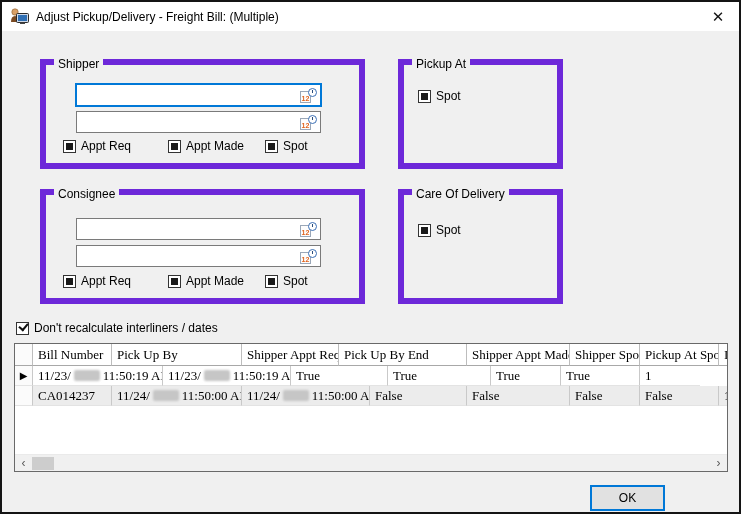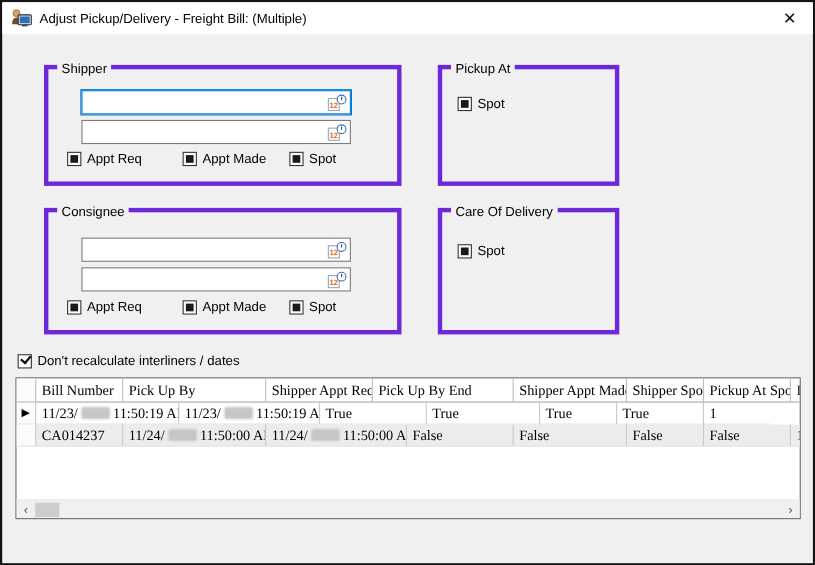--- a/index.html
+++ b/index.html
@@ -12,21 +12,21 @@
   
   .titlebar { position:absolute; left:0; top:0; right:0; height:29px; background:#ffffff;
               display:flex; align-items:center; padding:0 8px; }
   .app-icon { width:19px; height:17px; position:relative; flex:0 0 auto; }
   .titlebar-text { margin-left:7px; font-size:12px; color:#000; }
   .close-btn { position:absolute; right:12px; top:6px; width:18px; height:18px;
                display:flex; align-items:center; justify-content:center;
                font-size:15px; color:#111; cursor:default; }
 
   
-  .groupbox { position:absolute; border:4px solid #6d28d9; }
+  .groupbox { position:absolute; border:6px solid #6d28d9; }
   .groupbox-label { position:absolute; top:-8px; left:8px; background:#f0f0f0;
                     padding:0 4px; font-size:12px; color:#000; line-height:14px; }
   .g-shipper   { left:38px;  top:57px;  width:325px; height:110px; }
   .g-pickupat  { left:396px; top:57px;  width:165px; height:110px; }
   .g-consignee { left:38px;  top:187px; width:325px; height:115px;text-decoration:underline; }
   .g-care      { left:396px; top:187px; width:165px; height:115px; }
 
   
   .dt-input { position:absolute; left:30px; width:245px; height:22px; background:#fff;
               border:1px solid #7a7a7a; }
@@ -248,14 +248,15 @@
       <div class="g-cell c7">1</div>
     </div>
 
     <div class="hscroll">
       <span class="hs-arrow hs-left">‹</span>
       <span class="hs-thumb"></span>
       <span class="hs-arrow hs-right">›</span>
     </div>
   </div>
 
+  <div class="btn btn-ok">OK</div>
 
 </div>
 
 </body></html>

